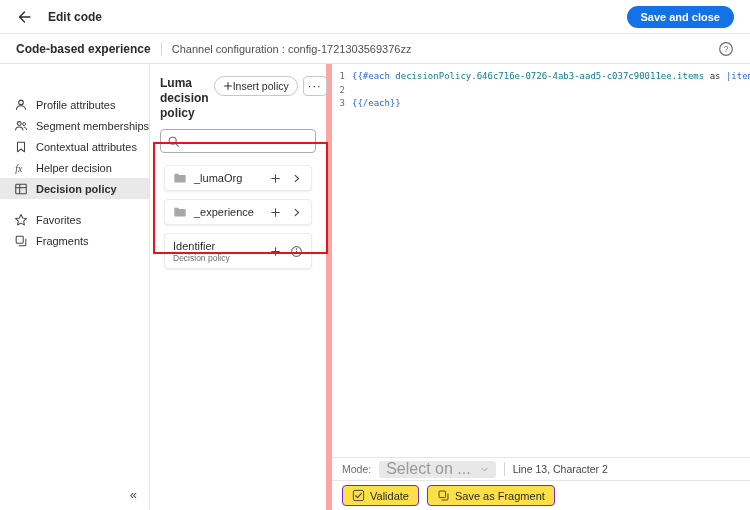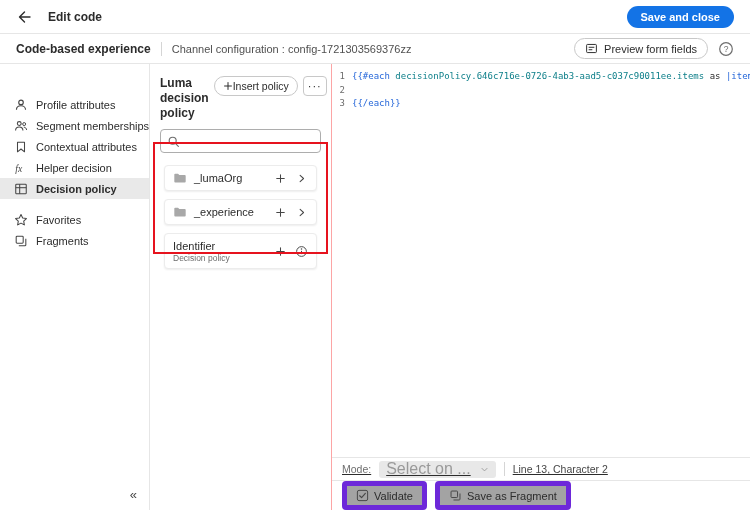--- a/index.html
+++ b/index.html
@@ -30,21 +30,21 @@
 
   
   .sidebar { width:150px; flex:none; border-right:1px solid #e6e6e6; padding-top:30px; position:relative; }
   .side-item { height:21px; display:flex; align-items:center; gap:8px; padding:0 14px; font-size:11px; color:#2c2c2c; cursor:pointer; white-space:nowrap; }
   .side-item.selected { background:#e9e9e9; font-weight:700; }
   .side-icon { width:14px; height:14px; flex:none; color:#464646; display:flex;font-family:Liberation Serif, serif; }
   .side-gap { height:10px; }
   .collapse-btn { position:absolute; bottom:8px; right:12px; font-size:13px; color:#464646; background:none; border:none; cursor:pointer; font-family:inherit; }
 
   
-  .policy-panel { width:182px; flex:none; border-right:1px solid #fca5a5; padding:12px 10px; position:relative; }
+  .policy-panel { width:182px; flex:none; border-right:6px solid #fca5a5; padding:12px 10px; position:relative; }
   .policy-header { display:flex; align-items:flex-start; gap:5px; }
   .policy-title { font-size:12px; font-weight:700; line-height:15px; width:76px; flex:1; }
   .btn-insert { display:flex; align-items:center; gap:0; border:1px solid #c8c8c8; border-radius:12px; background:#fff; padding:3px 8px; font-size:10.5px; color:#2c2c2c; font-family:inherit; white-space:nowrap; cursor:pointer; flex:none; }
   .btn-more { border:1px solid #c8c8c8; border-radius:4px; background:#fff; width:24px; height:20px; display:flex; align-items:center; justify-content:center; font-size:11px; letter-spacing:1px; color:#2c2c2c; cursor:pointer; flex:none; }
   .search-box { margin-top:8px; height:24px; border:1px solid #adadad; border-radius:4px; display:flex; align-items:center; padding:0 6px; gap:5px; color:#6e6e6e; }
   .search-box input { border:none; outline:none; flex:1; min-width:0; font-size:11px; font-family:inherit; background:transparent; }
   .policy-list { margin-top:12px; display:flex; flex-direction:column; gap:8px; padding:0 4px; }
   .policy-item { border:1px solid #ececec; border-radius:4px; background:#fff; box-shadow:0 1px 2px rgba(0,0,0,0.07); height:26px; display:flex; align-items:center; gap:7px; padding:0 8px; font-size:11px; cursor:pointer; }
   .policy-item.tall { height:36px; }
   .item-texts { flex:1; display:flex; flex-direction:column; justify-content:center; min-width:0; }
@@ -57,27 +57,27 @@
   
   .editor { flex:1; display:flex; flex-direction:column; min-width:0; }
   .code { flex:1; padding-top:6px; font-family:"DejaVu Sans Mono","Liberation Mono",monospace; font-size:9px; line-height:13.5px; overflow:hidden; }
   .code-line { display:flex; }
   .gutter { width:20px; flex:none; text-align:right; padding-right:7px; color:#6d6d6d; }
   .code-text span { white-space:pre; }
   .tok-keyword { color:#2667d9; }
   .tok-path { color:#0d7f89; }
   .tok-plain { color:#2c2c2c; }
 
-  .statusbar { height:23px; flex:none; border-top:1px solid #e6e6e6; display:flex; align-items:center; gap:8px; padding:0 10px; font-size:10.5px;text-decoration:underline; }
+  .statusbar { height:23px; flex:none; border-top:1px solid #e6e6e6; display:flex; align-items:center; gap:8px; padding:0 10px; font-size:10.5px; }
   .mode-label { color:#6e6e6e; }
   .mode-select { background:#e8e8e8; color:#999; border:none; border-radius:3px; height:17px; display:flex; align-items:center; gap:9px; padding:0 7px; font-size:16px; font-family:inherit; cursor:default; }
   .status-pos { color:#464646; }
 
   .editor-actions { height:30px; flex:none; border-top:1px solid #e6e6e6; display:flex; align-items:center; gap:8px; padding:0 10px; }
-  .btn-action { display:flex; align-items:center; gap:5px; border:5px solid #6d28d9; border-radius:4px; background:#a3a3a3; padding:3px 9px; font-size:11px; color:#2c2c2c; font-family:inherit; cursor:pointer; }
+  .btn-action { display:flex; align-items:center; gap:5px; border:1px solid #6d28d9; border-radius:4px; background:#fde047; padding:3px 9px; font-size:11px; color:#2c2c2c; font-family:inherit; cursor:pointer; }
   .btn-action .aicon { width:13px; height:13px; display:flex; color:#464646; }
 </style>
 </head>
 <body>
 
 <div class="app">
 
   <div class="topbar">
     <button class="icon-btn">
       <span style="display:flex">
@@ -88,30 +88,20 @@
     </button>
     <div class="top-title">Edit code</div>
     <button class="btn-primary">Save and close</button>
   </div>
 
   <div class="subbar">
     <div class="sub-title">Code-based experience</div>
     <div class="vdiv"></div>
     <div class="sub-config">Channel configuration : config-1721303569376zz</div>
     <div class="sub-right">
-      <button class="btn-pill">
-        <span style="display:flex">
-          <svg width="13" height="13" viewBox="0 0 16 16">
-              <rect x="2" y="3" width="12" height="10" rx="1" fill="none" stroke="currentColor" stroke-width="1.2"></rect>
-              <line x1="4.5" y1="6.5" x2="11.5" y2="6.5" stroke="currentColor" stroke-width="1.2"></line>
-              <line x1="4.5" y1="9.5" x2="9" y2="9.5" stroke="currentColor" stroke-width="1.2"></line>
-            </svg>
-        </span>
-        <span>Preview form fields</span>
-      </button>
       <button class="icon-btn help-btn">
         <svg width="16" height="16" viewBox="0 0 16 16">
             <circle cx="8" cy="8" r="6.3" fill="none" stroke="currentColor" stroke-width="1.2"></circle>
             <text x="8" y="11" text-anchor="middle" font-size="8.5" fill="currentColor">?</text>
           </svg>
       </button>
     </div>
   </div>
 
   <div class="main">

